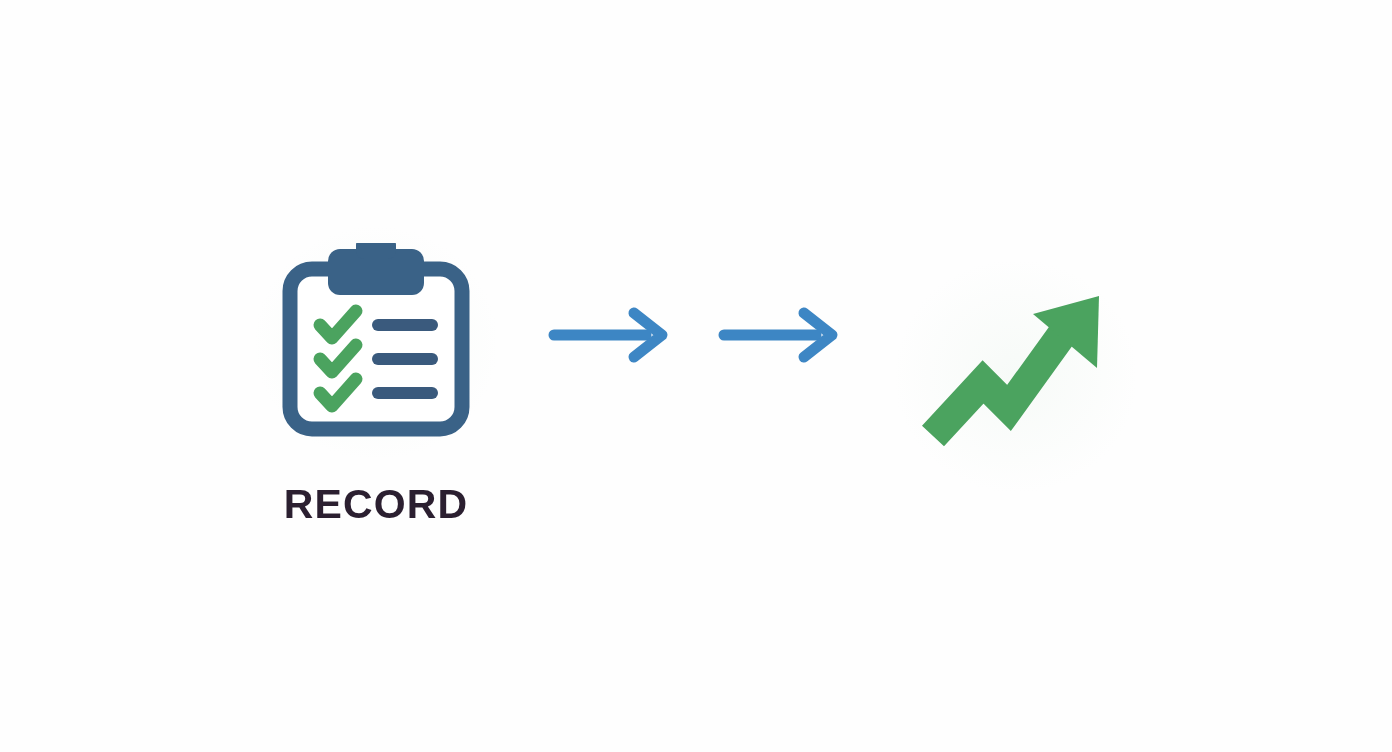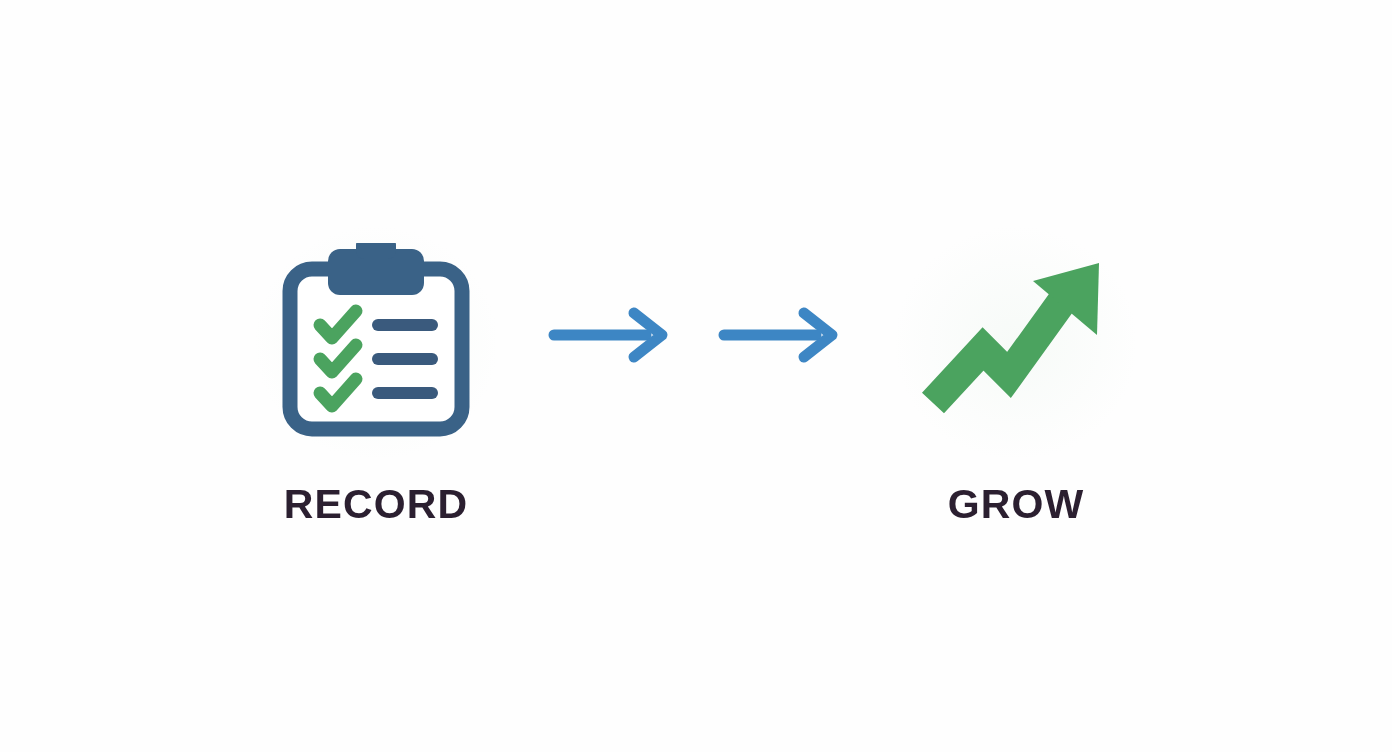--- a/index.html
+++ b/index.html
@@ -125,17 +125,16 @@
 
     <div class="step">
       <div class="icon-wrap">
         <svg width="190" height="180" viewBox="0 0 190 180" aria-hidden="true">
 
           <path d="M12 150 L62 96 L88 122 L150 36" fill="none" stroke="#4ba35f" stroke-width="30" stroke-linejoin="miter" stroke-miterlimit="4"></path>
 
           <path d="M178 10 L176 82 L112 28 Z" fill="#4ba35f"></path>
         </svg>
       </div>
-      <div class="step-label">GROW</div>
     </div>
 
   </div>
 </div>
 
 </body></html>

